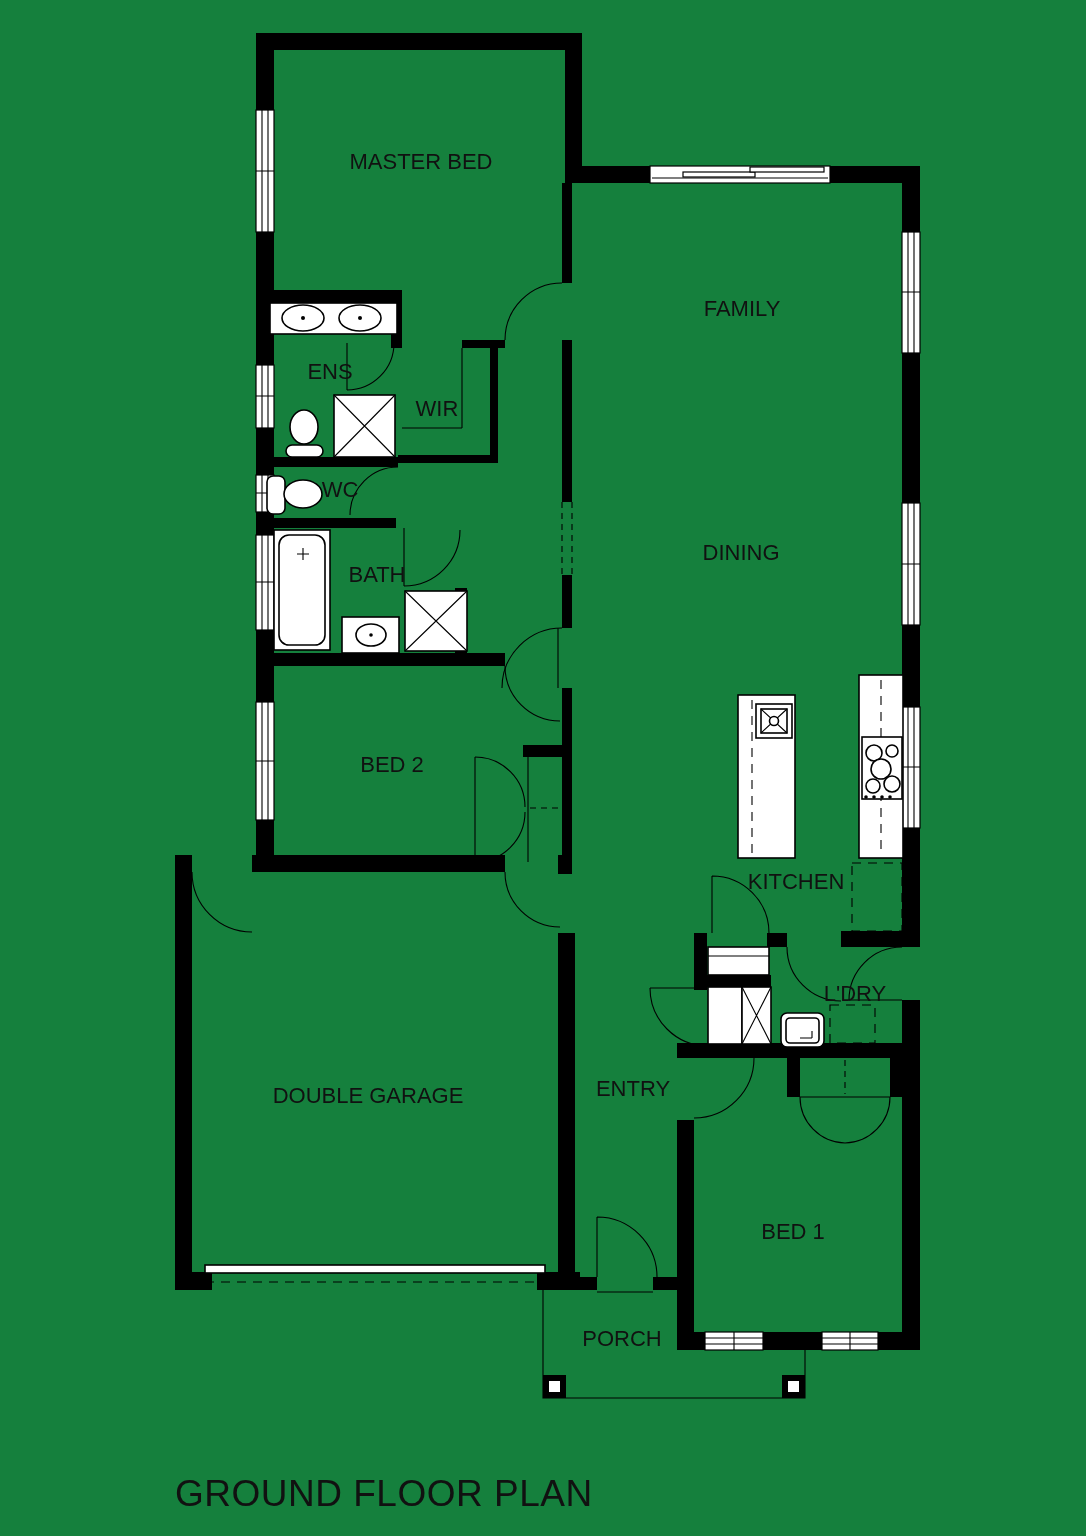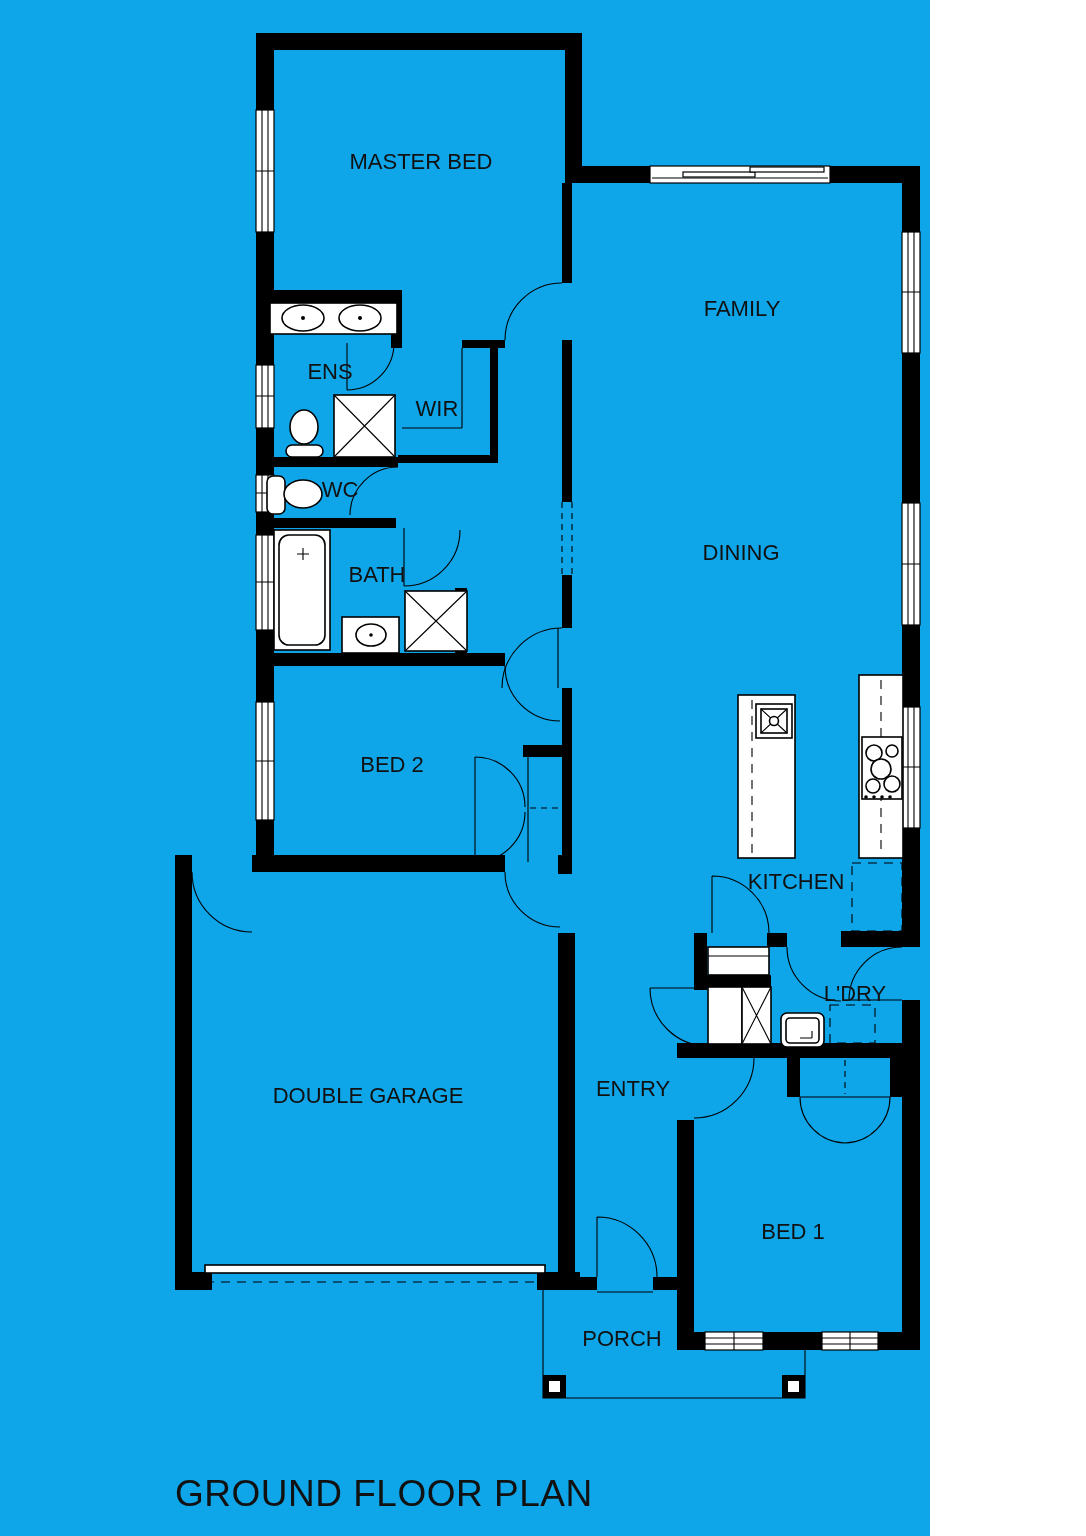--- a/index.html
+++ b/index.html
@@ -1,17 +1,17 @@
 <!DOCTYPE html>
 <html><head>
 <meta charset="utf-8">
 <style>
   html,body{margin:0;padding:0;background:#ffffff;}
   body{width:1086px;height:1536px;font-family:"Liberation Sans",sans-serif;}
-  .plan{position:relative;width:930px;height:1536px;background:#0ea5e9;overflow:hidden;}
+  .plan{position:relative;width:1086px;height:1536px;background:#15803d;overflow:hidden;}
   svg{position:absolute;left:0;top:0;}
   
   .w{fill:#000;stroke:none;}
   .thin{fill:none;stroke:#000;stroke-width:1.1;}
   .fx{fill:#fff;stroke:#000;stroke-width:1.6;}
   .winbox{fill:#fff;stroke:#000;stroke-width:1.2;}
   .dash{stroke-dasharray:9 7;}
   .dash2{stroke-dasharray:6 5;}
   .roomlabel{font-family:"Liberation Sans",sans-serif;font-size:22px;fill:#111;}
   .titletext{font-family:"Liberation Sans",sans-serif;font-size:37px;fill:#111;letter-spacing:0.5px;}

